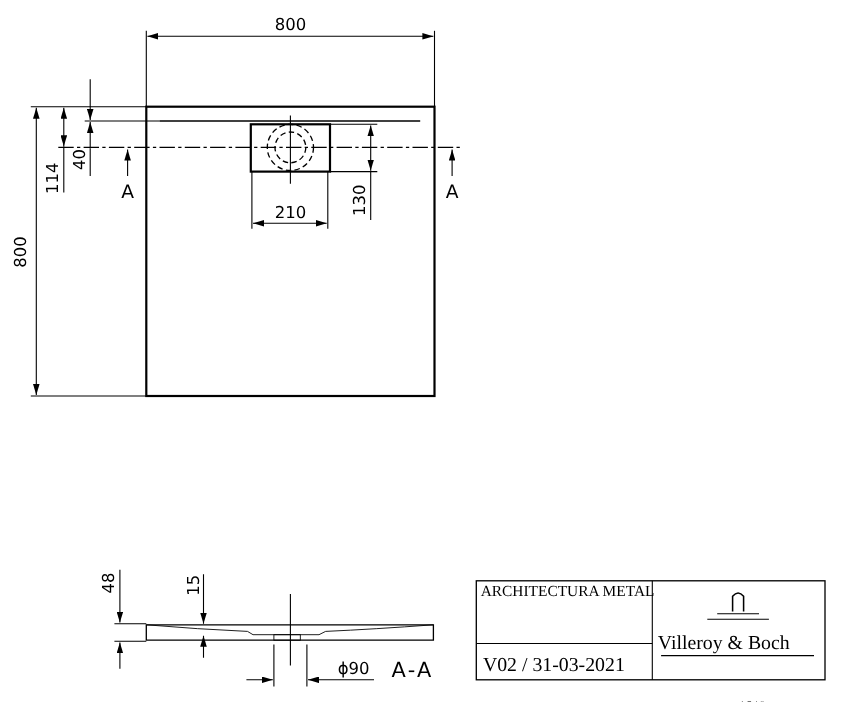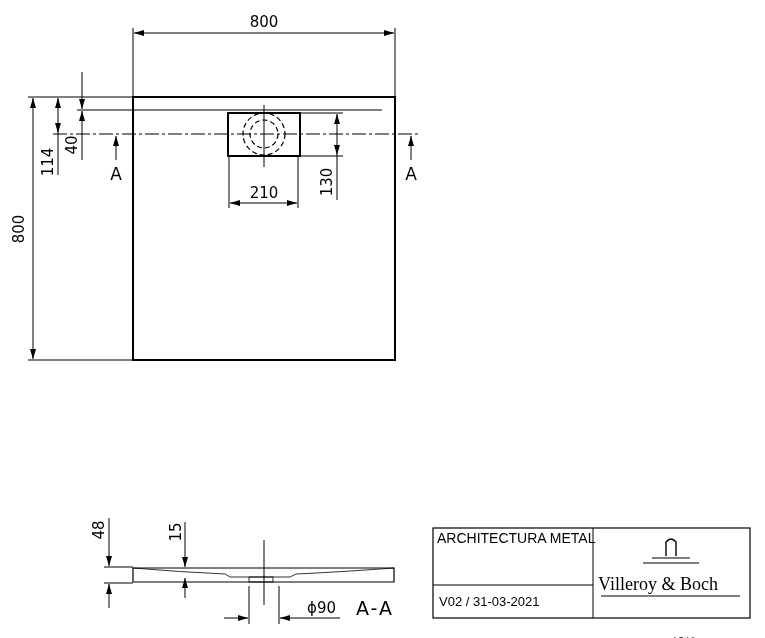--- a/index.html
+++ b/index.html
@@ -1,19 +1,19 @@
 <!DOCTYPE html>
 <html><head>
 <meta charset="utf-8">
 <style>
   html,body{margin:0;padding:0;background:#ffffff;}
   body{width:765px;height:638px;position:relative;overflow:hidden;font-family:"DejaVu Sans",sans-serif;}
   svg{position:absolute;left:0;top:0;}
   .dim{font-family:"DejaVu Sans",sans-serif;font-size:15px;fill:#000;}
-  .tb{position:absolute;font-family:Liberation Sans, sans-serif;color:#000;}
+  .tb{position:absolute;font-family:Liberation Serif, serif;color:#000;}
 </style>
 </head>
 <body>
 
 <svg width="765" height="638" viewBox="0 0 765 638">
   <defs>
     <marker id="ar" viewBox="0 0 10 6" refX="10" refY="3" markerWidth="10" markerHeight="6" orient="auto-start-reverse">
       <path d="M0,0 L10,3 L0,6 z" fill="#000"></path>
     </marker>
   </defs>
@@ -102,15 +102,15 @@
     <path d="M666,556 L666,542 Q671,536 676,542 L676,556" stroke-width="1.4"></path>
     <line x1="652" y1="558" x2="690" y2="558" stroke-width="1"></line>
     <line x1="643" y1="563" x2="699" y2="563" stroke-width="1"></line>
     <line x1="601" y1="596" x2="740" y2="596" stroke-width="1"></line>
   </g>
 </svg>
 
 <div class="tb" style="left:437px;top:531px;font-size:14px;line-height:15px;">
   <div>ARCHITECTURA METAL</div>
 </div>
-<div class="tb" style="left:439px;top:594px;font-size:13px;">V02 / 31-03-2021</div>
+<div class="tb" style="left:439px;top:594px;font-size:18px;">V02 / 31-03-2021</div>
 <div class="tb" style="left:598px;top:574px;font-size:18px;font-family:'Liberation Serif',serif;text-align:center;">Villeroy &amp; Boch</div>
 <div class="tb" style="left:673px;top:600px;font-size:8px;letter-spacing:2px;font-family:'Liberation Serif',serif;margin-top:36px;">1748</div>
 
 </body></html>

